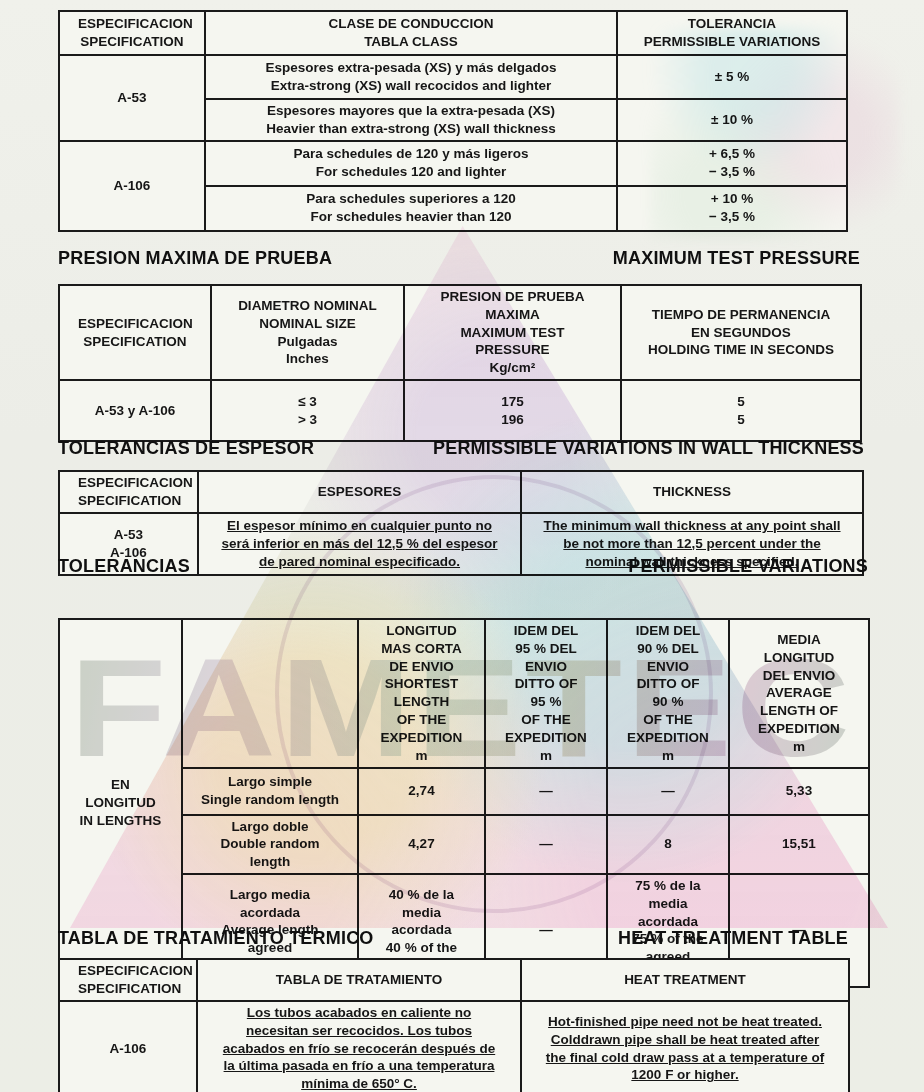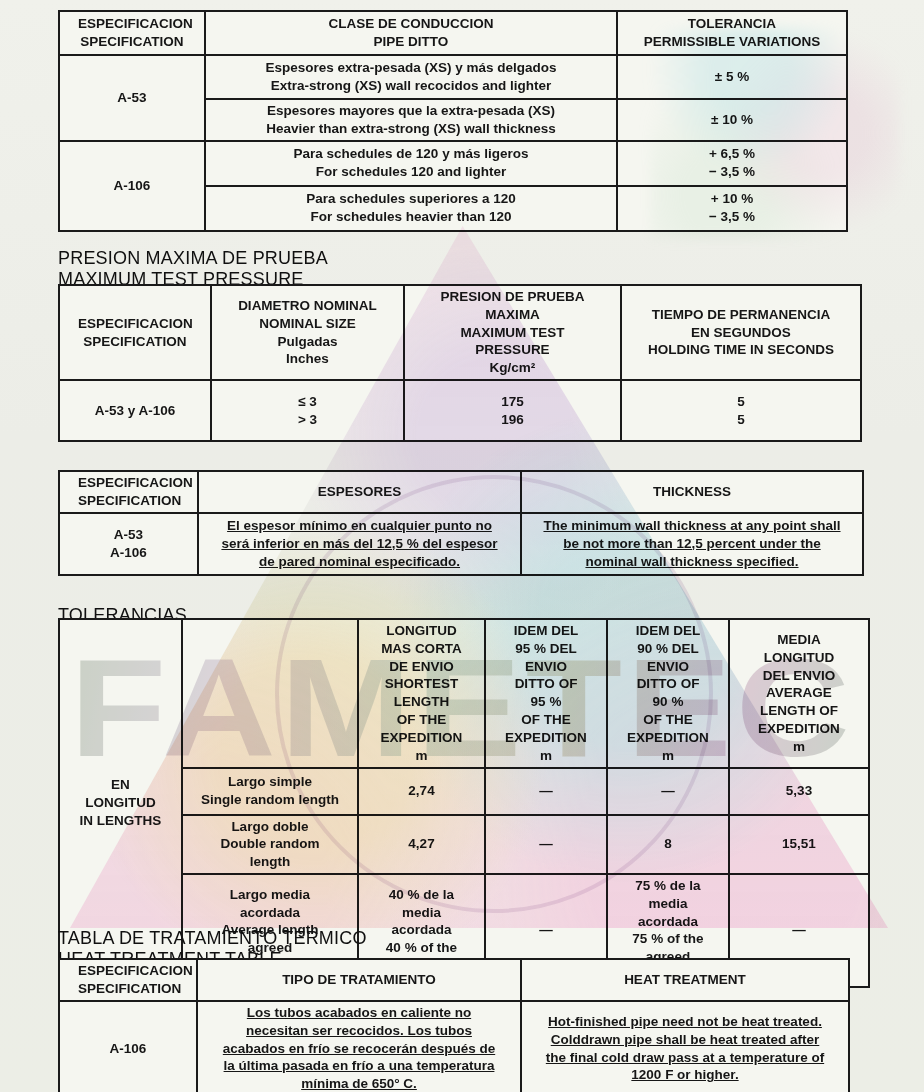--- a/index.html
+++ b/index.html
@@ -30,22 +30,22 @@
     margin-left:16px;
   }
   .ml{white-space:pre-line;}
   .cell-left{text-align:left;padding-left:14px;}
   .small-h{font-size:12.5px;}
   .tall-lines{line-height:2.15;}
   .just{text-align:justify;text-justify:inter-word;padding:6px 10px;font-size:13px;line-height:1.45;text-decoration:underline;}
   
   .heading{
     position:absolute;
-    display:flex;justify-content:space-between;align-items:flex-start;
-    font-weight:400;font-size:18px;letter-spacing:.2px;color:#101010;flex-direction:column;
+    display:flex;justify-content:space-between;align-items:flex-end;
+    font-weight:700;font-size:18px;letter-spacing:.2px;color:#101010;
   }
   
   .wm{position:absolute;pointer-events:none;mix-blend-mode:multiply;}
   .wm-tri{
     left:70px;top:226px;width:818px;height:702px;
     clip-path:polygon(48% 0%,0% 100%,100% 100%);
     background:
       radial-gradient(circle at 30% 75%, rgba(246,220,150,.55) 0 12%, rgba(246,220,150,0) 30%),
       radial-gradient(circle at 68% 60%, rgba(160,225,235,.5) 0 14%, rgba(160,225,235,0) 34%),
       radial-gradient(circle at 52% 30%, rgba(216,190,240,.5) 0 12%, rgba(216,190,240,0) 30%),
@@ -93,21 +93,21 @@
     <colgroup>
         <col style="width:146px">
         <col style="width:412px">
         <col style="width:230px">
       </colgroup>
     <tbody>
         <tr style="height:44px">
       <th class="ml">ESPECIFICACION
 SPECIFICATION</th>
       <th class="ml">CLASE DE CONDUCCION
-PIPE DITTO</th>
+TABLA CLASS</th>
       <th class="ml">TOLERANCIA
 PERMISSIBLE VARIATIONS</th>
     </tr>
     <tr style="height:44px">
       <td rowspan="2">A-53</td>
       <td class="ml">Espesores extra-pesada (XS) y más delgados
 Extra-strong (XS) wall recocidos and lighter</td>
       <td class="ml">±  5 %</td>
     </tr>
     <tr style="height:36px">
@@ -163,20 +163,24 @@
       <td class="ml tall-lines">≤ 3
 &gt; 3</td>
       <td class="ml tall-lines">175
 196</td>
       <td class="ml tall-lines">5
 5</td>
     </tr>
   </tbody>
     </table>
 
+  <div class="heading" style="left:58px;top:438px;width:806px;">
+    <span>TOLERANCIAS DE ESPESOR</span>
+    <span>PERMISSIBLE VARIATIONS IN WALL THICKNESS</span>
+  </div>
 
   <table class="doc" style="left:58px;top:470px;width:804px;">
     <colgroup>
         <col style="width:139px">
         <col style="width:323px">
         <col style="width:342px">
       </colgroup>
     <tbody>
         <tr style="height:38px">
       <th class="ml">ESPECIFICACION
@@ -186,21 +190,21 @@
     </tr>
     <tr style="height:62px">
       <td class="ml tall-lines">A-53
 A-106</td>
       <td class="just">El espesor mínimo en cualquier punto no será inferior en más del 12,5 % del espesor de pared nominal especificado.</td>
       <td class="just">The minimum wall thickness at any point shall be not more than 12,5 percent under the nominal wall thickness specified.</td>
     </tr>
   </tbody>
     </table>
 
-  <div class="heading" style="left:58px;top:605px;width:810px;">
+  <div class="heading" style="left:58px;top:556px;width:810px;">
     <span>TOLERANCIAS</span>
     <span>PERMISSIBLE VARIATIONS</span>
   </div>
 
   <table class="doc" style="left:58px;top:618px;width:810px;">
     <colgroup>
         <col style="width:123px">
         <col style="width:176px">
         <col style="width:127px">
         <col style="width:122px">
@@ -286,21 +290,21 @@
   <table class="doc" style="left:58px;top:958px;width:790px;">
     <colgroup>
         <col style="width:138px">
         <col style="width:324px">
         <col style="width:328px">
       </colgroup>
     <tbody>
         <tr style="height:42px">
       <th class="ml">ESPECIFICACION
 SPECIFICATION</th>
-      <th>TIPO DE TRATAMIENTO</th>
+      <th>TABLA DE TRATAMIENTO</th>
       <th>HEAT TREATMENT</th>
     </tr>
     <tr style="height:86px">
       <td>A-106</td>
       <td class="just">Los tubos acabados en caliente no necesitan ser recocidos. Los tubos acabados en frío se recocerán después de la última pasada en frío a una temperatura mínima de 650° C.</td>
       <td class="just">Hot-finished pipe need not be heat treated. Colddrawn pipe shall be heat treated after the final cold draw pass at a temperature of 1200 F or higher.</td>
     </tr>
   </tbody>
     </table>
 

